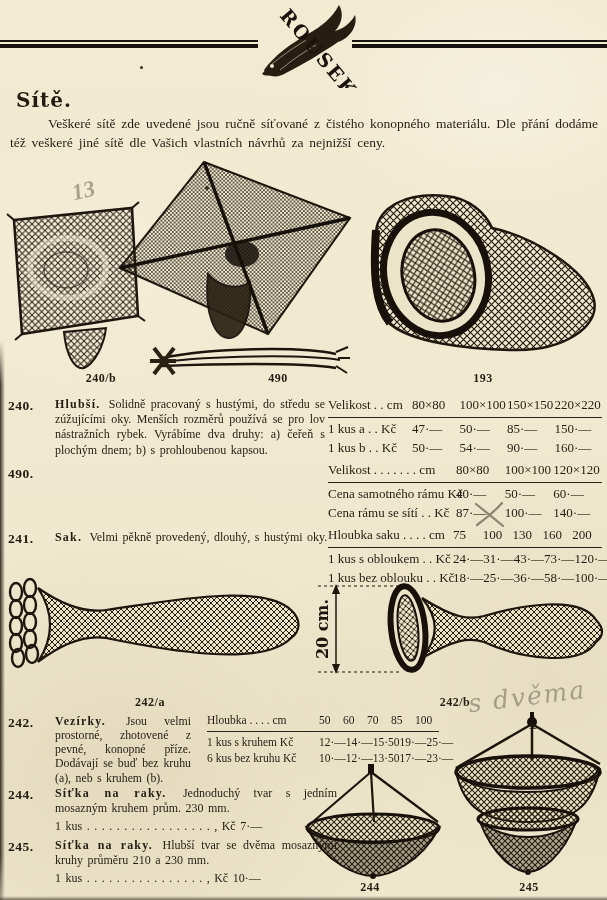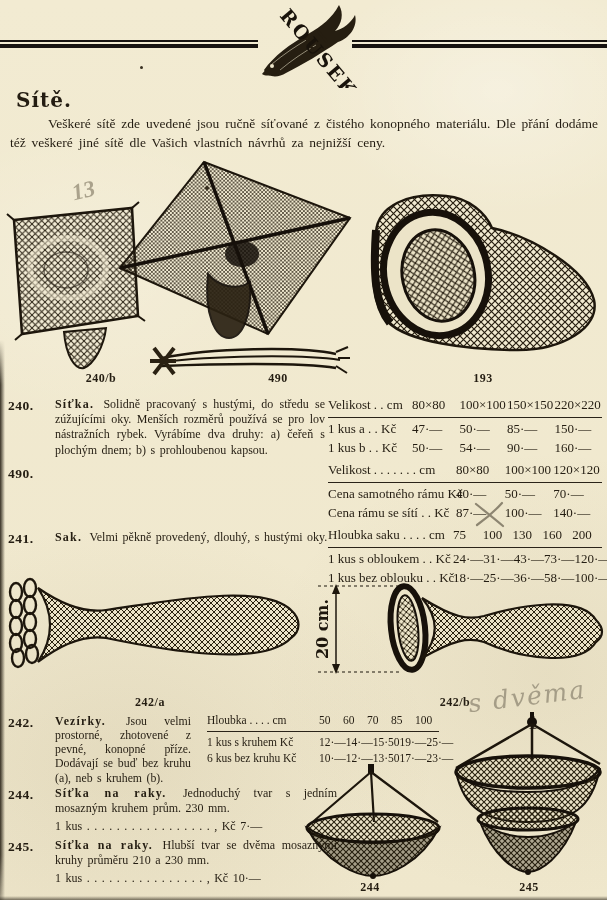--- a/index.html
+++ b/index.html
@@ -136,21 +136,21 @@
     </g>
     <path d="M28,48 C25,92 27,122 42,141" stroke="#17110a" stroke-width="8" fill="none"></path>
   </svg>
 
   <div class="cap" style="left:66px;top:371px;text-align:center;">240/b</div>
   <div class="cap" style="left:243px;top:371px;">490</div>
   <div class="cap" style="left:448px;top:371px;">193</div>
 
   <div class="itemno" style="top:398px;">240.</div>
   <div class="itemtext" style="top:397px;">
-    <span class="iname">Síťka.</span>
+    <span class="iname">Hlubší.</span>
     <span>Solidně pracovaný s hustými, do středu se zúžujícími oky. Menších rozměrů používá se pro lov nástražních rybek. Vyrábíme dva druhy: a) čeřeň s plochým dnem; b) s prohloubenou kapsou.</span>
   </div>
 
   <div class="itemno" style="top:466px;">490.</div>
 
   <div class="itemno" style="top:531px;">241.</div>
   <div class="itemtext oneline" style="top:530px;">
     <span class="iname">Sak.</span>
     <span>Velmi pěkně provedený, dlouhý, s hustými oky.</span>
   </div>
@@ -183,21 +183,21 @@
     <div class="trow thead">
       <span class="c0">Velikost . . . . . . . cm</span>
       <span class="cv">80×80</span>
       <span class="cv">100×100</span>
       <span class="cv">120×120</span>
     </div>
     <div class="trow">
       <span class="c0">Cena samotného rámu Kč</span>
       <span class="cv">40·—</span>
       <span class="cv">50·—</span>
-      <span class="cv">70·—</span>
+      <span class="cv">60·—</span>
     </div>
     <div class="trow">
       <span class="c0">Cena rámu se sítí  .  . Kč</span>
       <span class="cv">87·—</span>
       <span class="cv">100·—</span>
       <span class="cv">140·—</span>
     </div>
   </div>
 
   <svg style="left:472px;top:500px;" width="34" height="28" viewBox="0 0 34 28">

